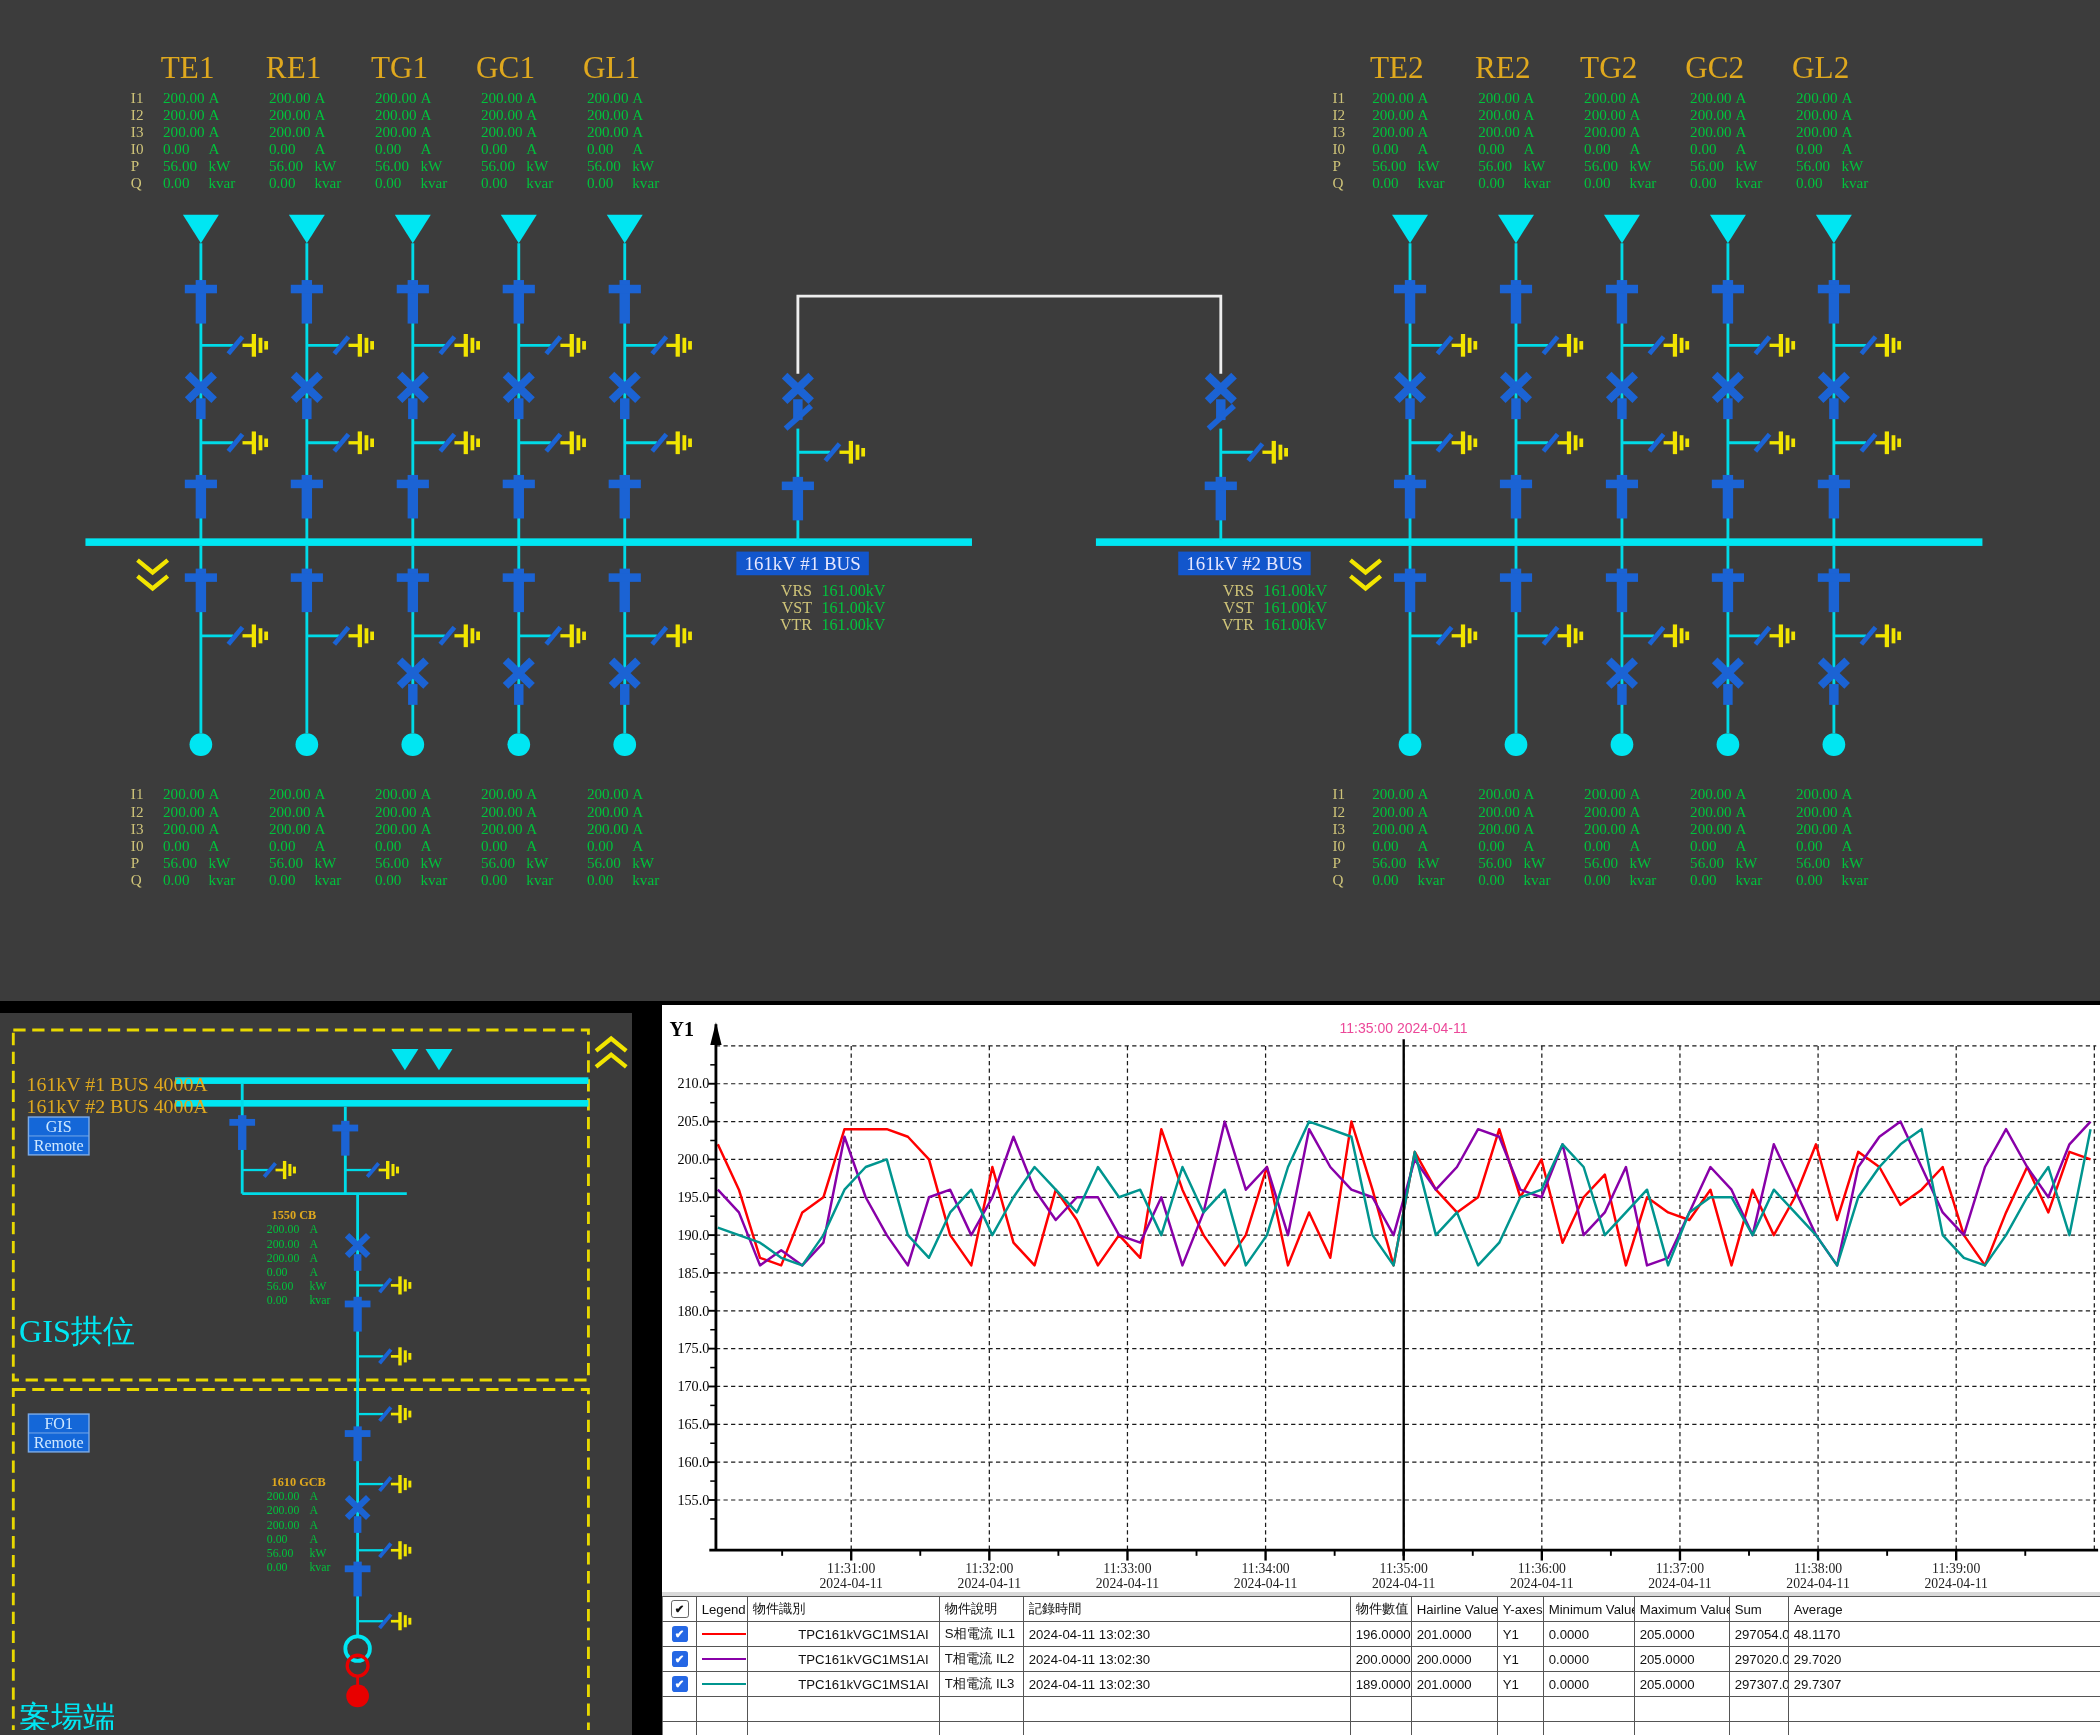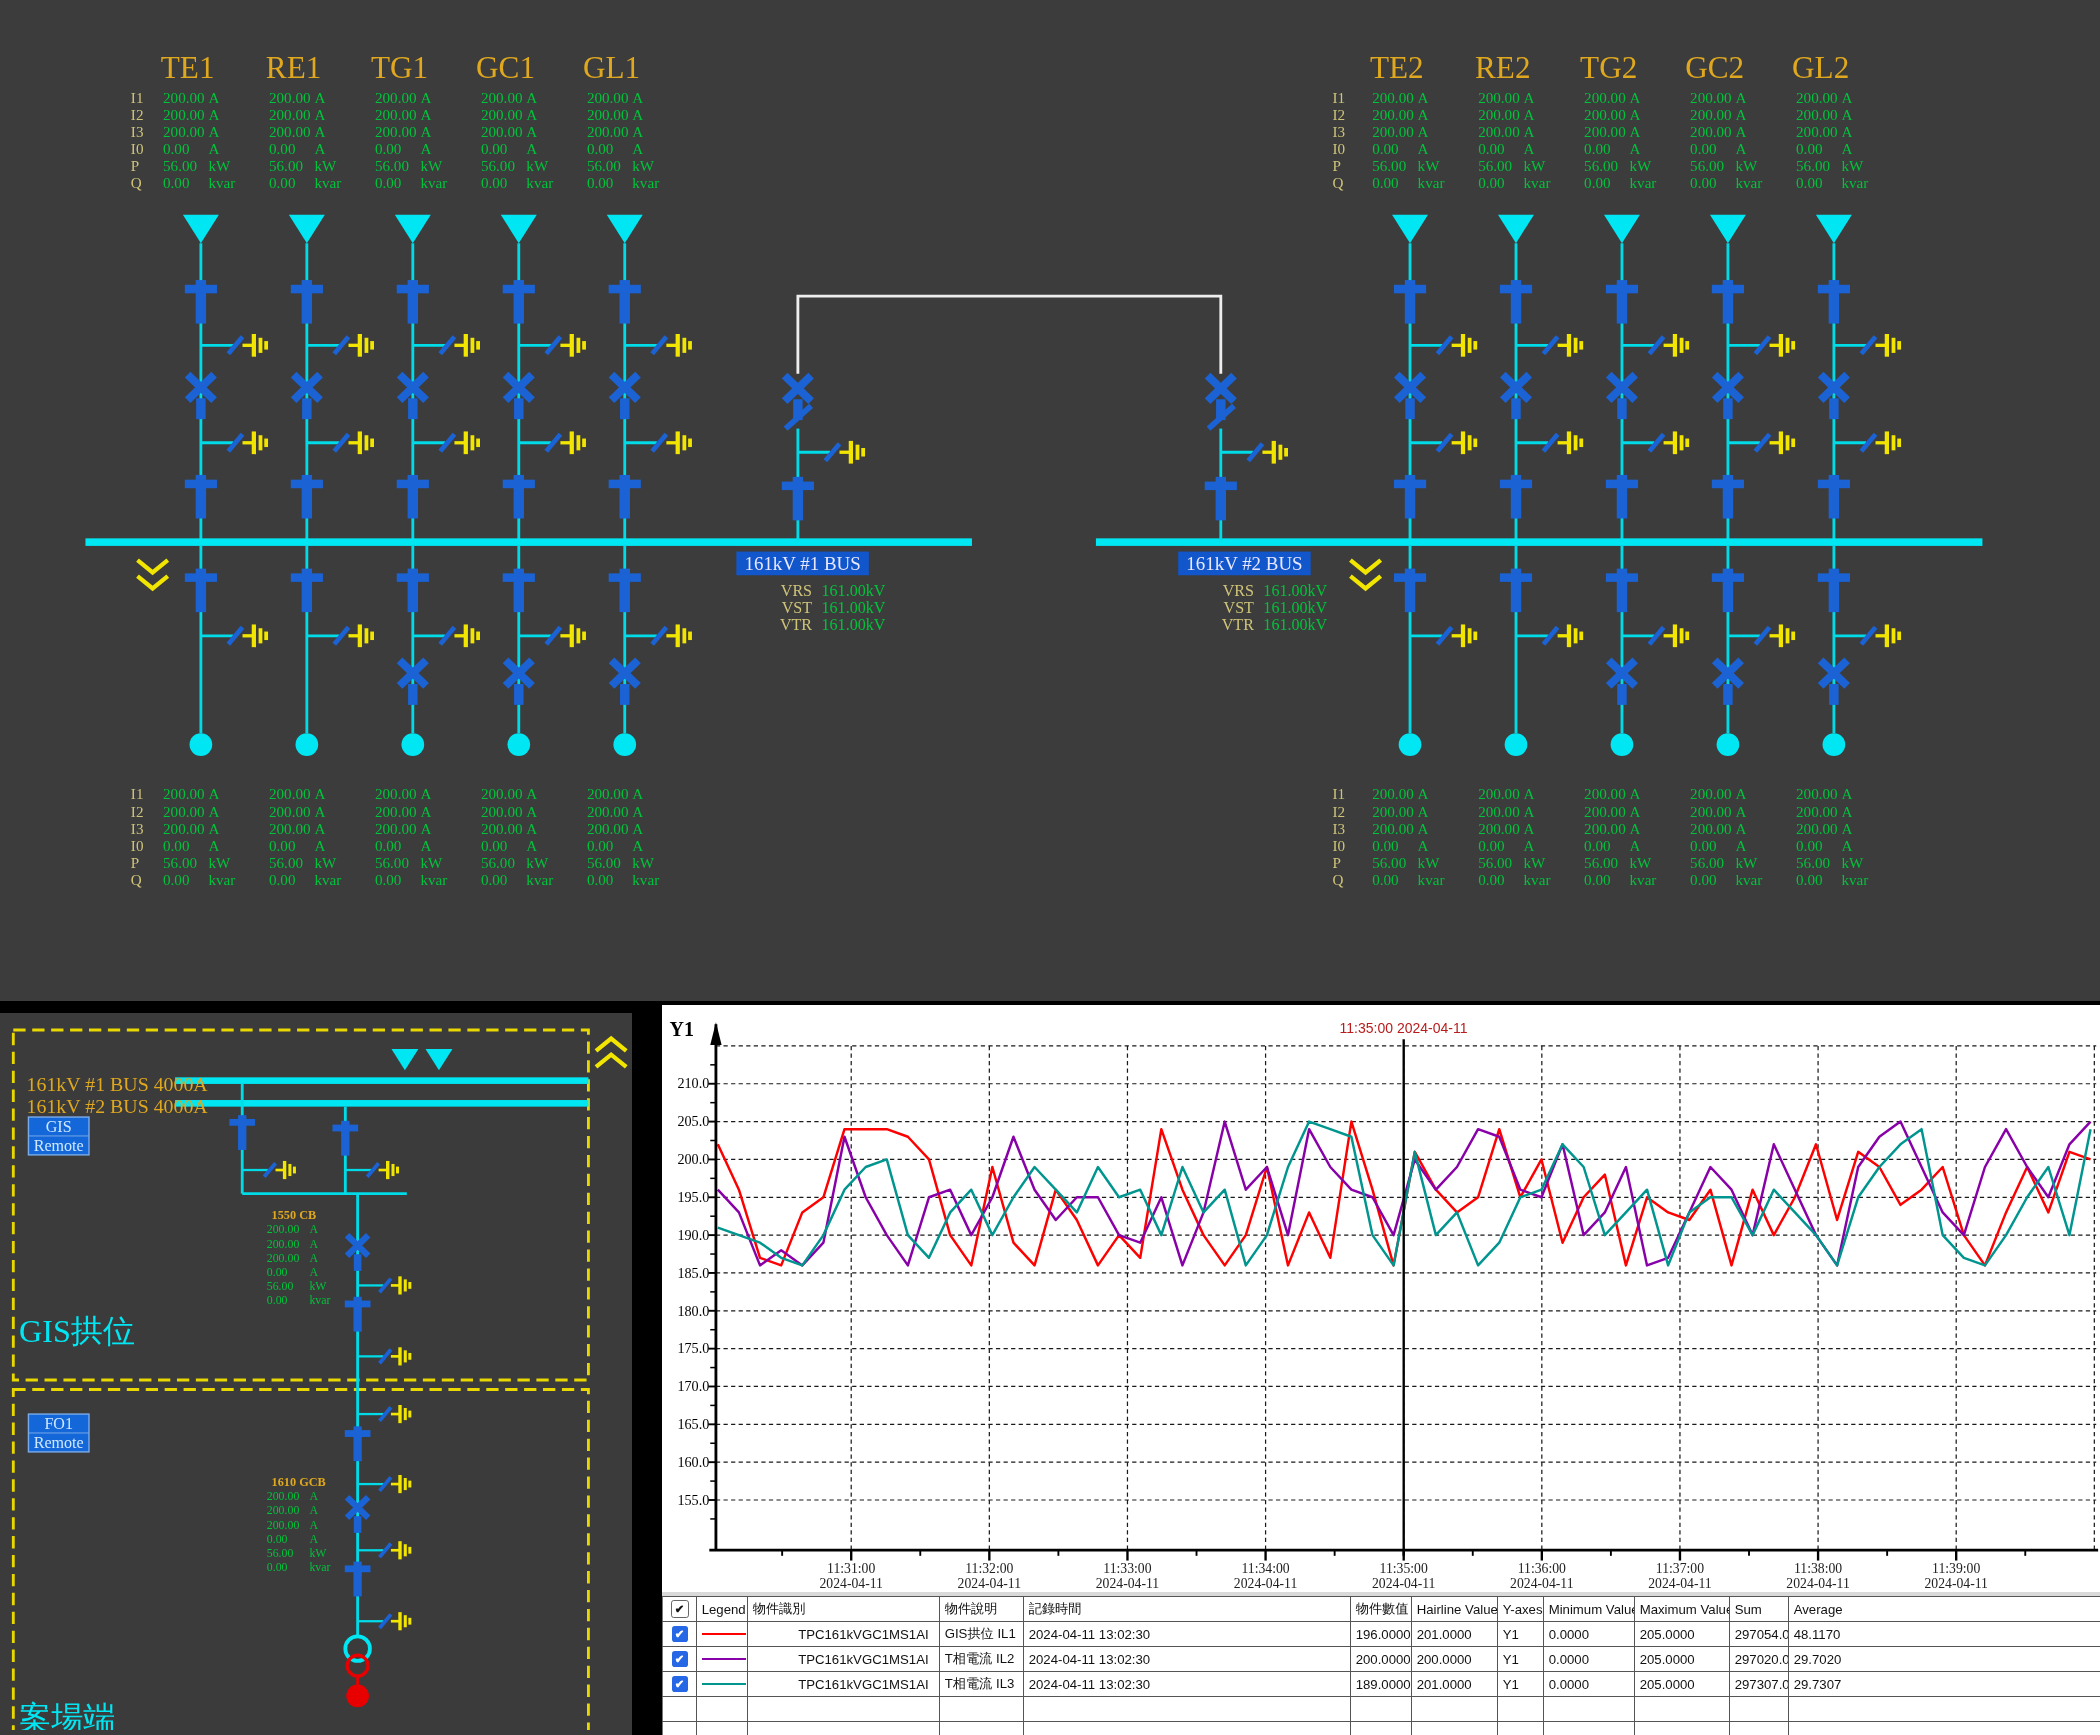--- a/index.html
+++ b/index.html
@@ -5,21 +5,21 @@
   html,body{margin:0;padding:0;background:#000;width:2101px;height:1736px;overflow:hidden;}
   #root{position:relative;width:2101px;height:1736px;font-family:"Liberation Serif",serif;}
   #top-panel{position:absolute;left:0;top:0;width:2101px;height:1001px;background:#3c3c3c;}
   #gis-panel{position:absolute;left:0;top:1013px;width:632px;height:745px;background:#3b3b3b;}
   #chart-panel{position:absolute;left:662px;top:1005px;width:1438px;height:731px;background:#ffffff;}
   svg{display:block;}
   svg text{font-family:"Liberation Serif",serif;}
   #y1-label{position:absolute;left:7.6px;top:13.2px;font-family:"Liberation Serif",serif;
     font-weight:bold;font-size:20px;color:#000;}
   #hairline-label{position:absolute;left:666px;top:15px;width:151px;text-align:center;
-    font-family:"Liberation Sans",sans-serif;font-size:14px;color:#b91c1c;}
+    font-family:"Liberation Sans",sans-serif;font-size:14px;color:#ec4899;}
   #legend-wrap{position:absolute;left:0;top:587px;width:1438px;height:144px;overflow:hidden;
     border-top:4.7px solid #d9d9d9;background:#fff;}
   table.legend{border-collapse:collapse;table-layout:fixed;width:1438px;
     font-family:"Liberation Sans",sans-serif;font-size:13.2px;color:#111;}
   table.legend td,table.legend th{border:1.9px solid #555;border-left:0.9px solid #777;height:24px;
     padding:0 4.7px;overflow:hidden;white-space:nowrap;text-align:left;font-weight:normal;}
   table.legend th{border-top:1.9px solid #555;background:#fff;}
   .cbx{width:16px;height:16px;border-radius:2.8px;background:#2567e4;color:#fff;
     display:flex;align-items:center;justify-content:center;font-size:11.4px;font-weight:bold;margin:0 auto;}
   .cbx.hdr{background:#fff;border:0.9px solid #666;color:#111;}
@@ -1190,21 +1190,21 @@
               </td>
               <td>
                 <div class="idflex">
                   <span>TPC</span>
                   <span>161kV</span>
                   <span>GC1</span>
                   <span>MS1</span>
                   <span>AI</span>
                 </div>
               </td>
-              <td>GIS拱位 IL1</td>
+              <td>S相電流 IL1</td>
               <td>2024-04-11 13:02:30</td>
               <td>196.0000</td>
               <td>201.0000</td>
               <td>Y1</td>
               <td>0.0000</td>
               <td>205.0000</td>
               <td>297054.0</td>
               <td>48.1170</td>
             </tr>
             <tr>

